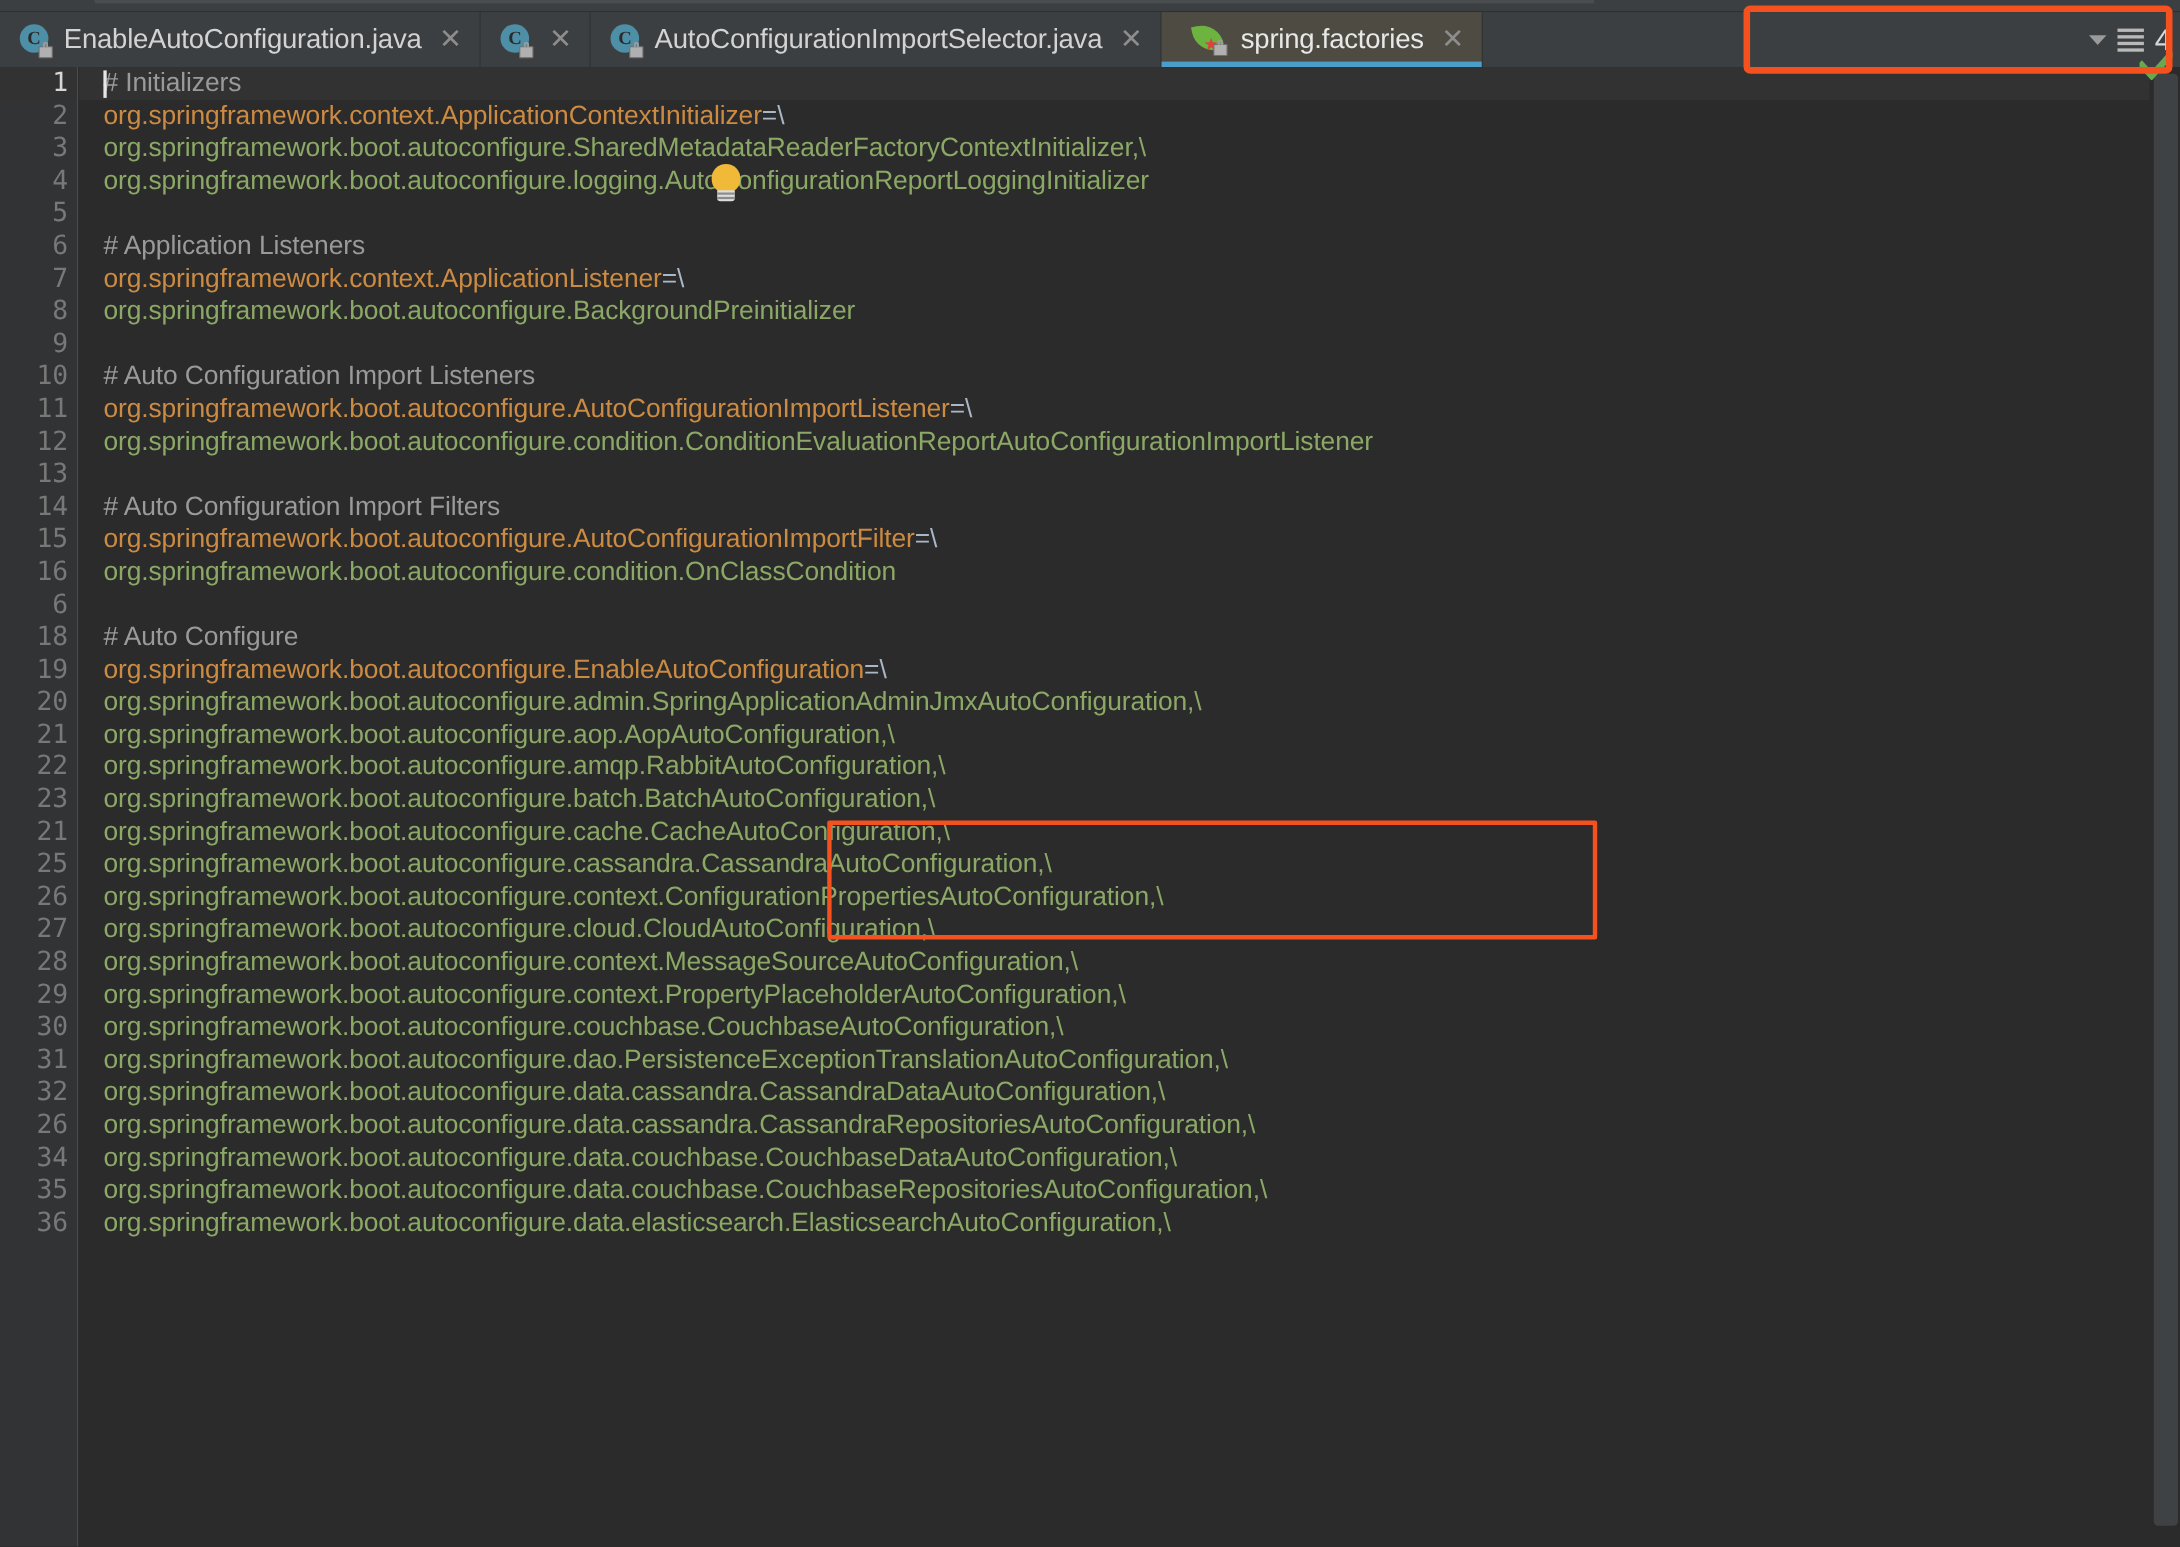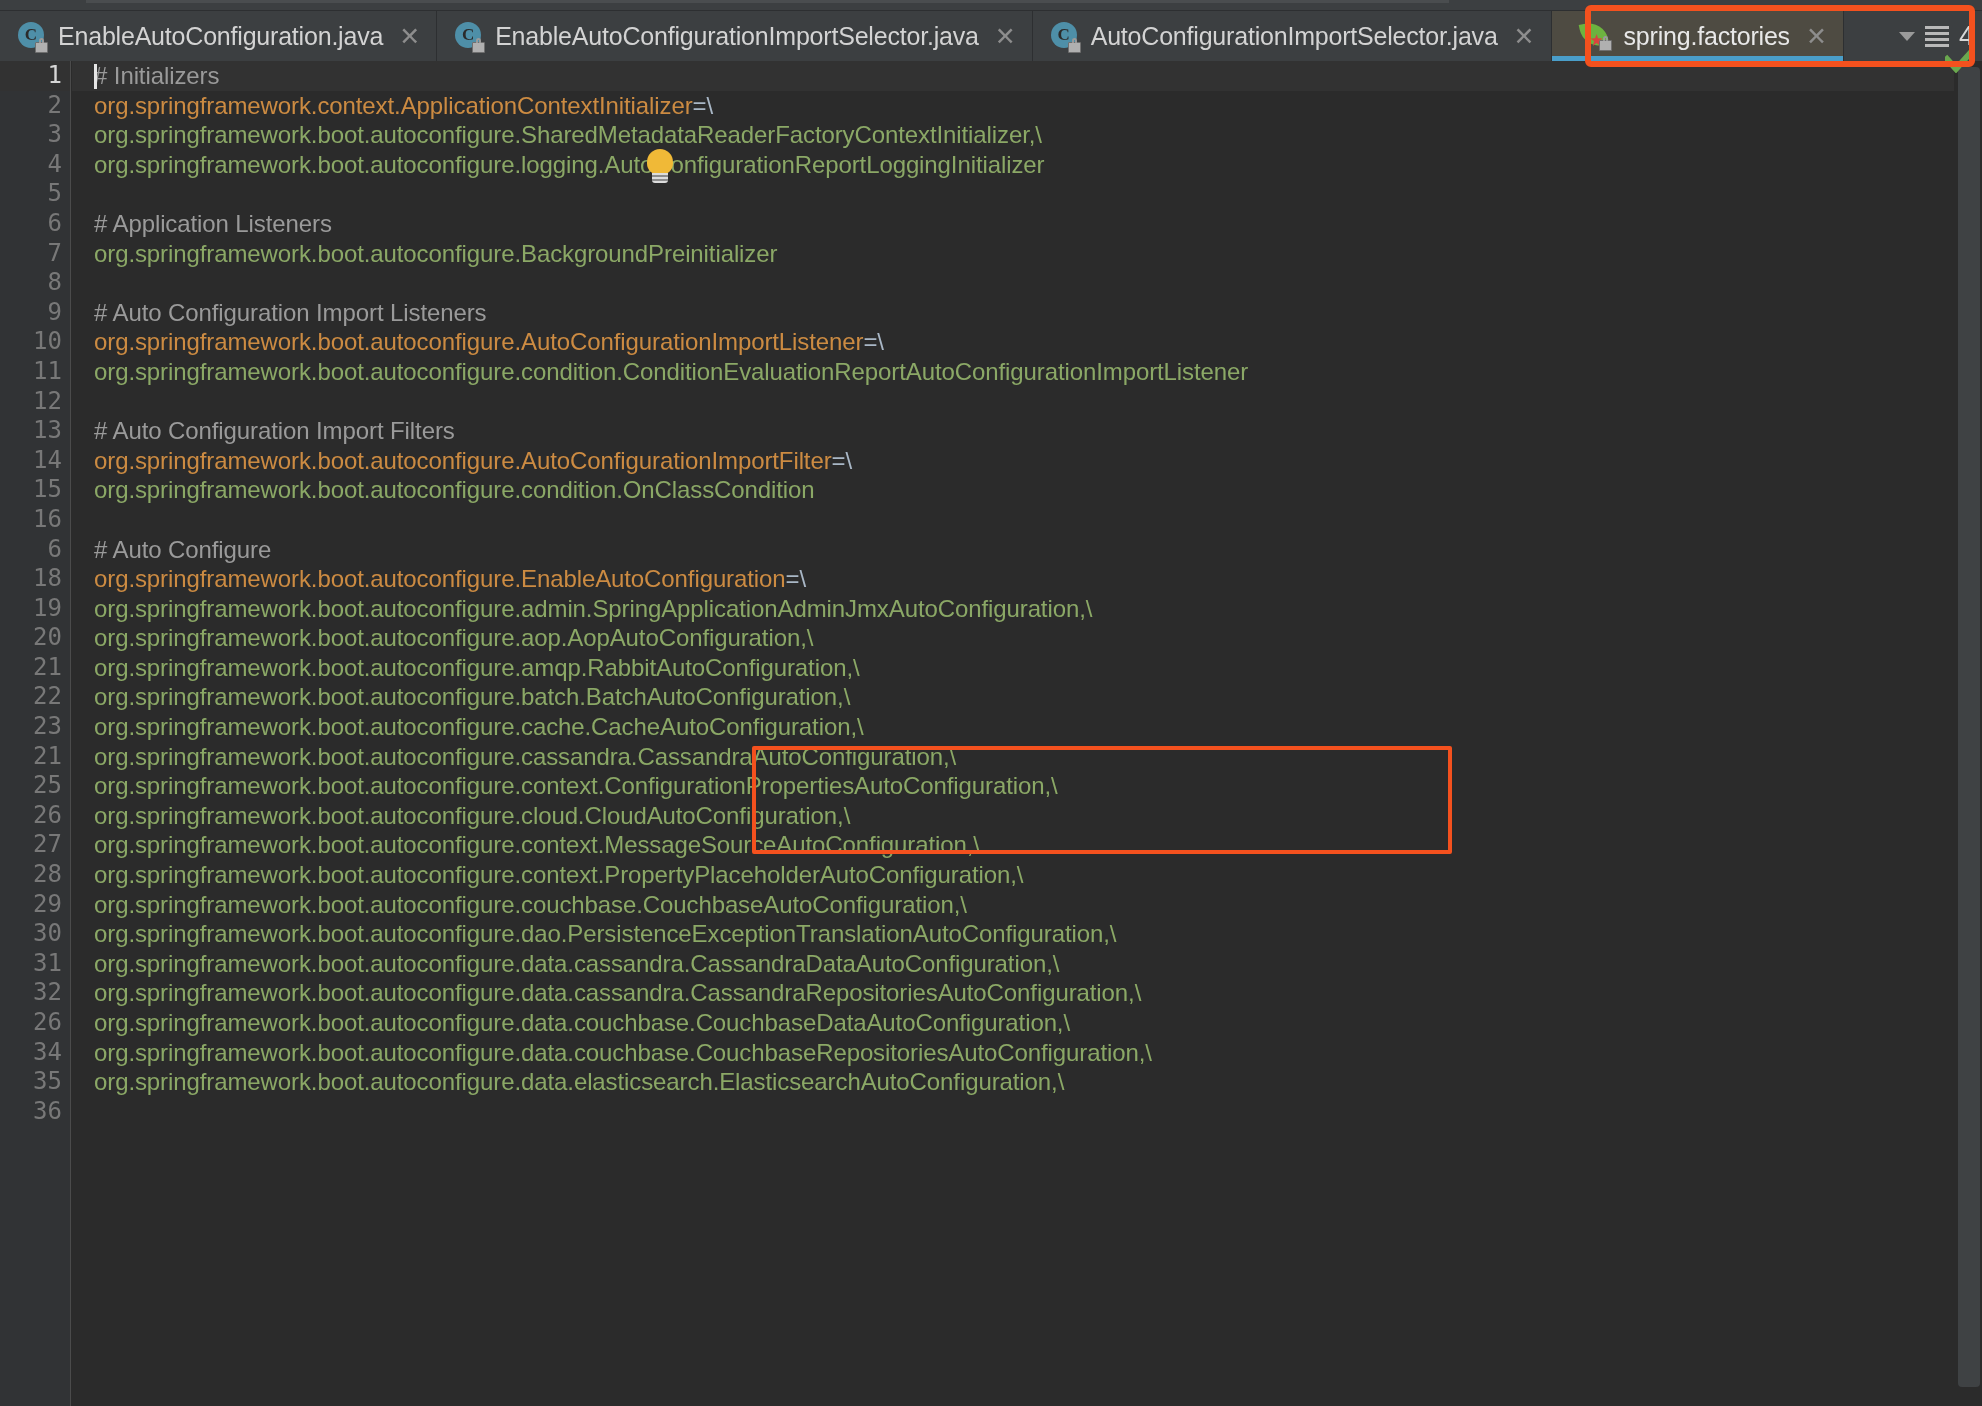--- a/index.html
+++ b/index.html
@@ -324,21 +324,20 @@
           <span class="lock-badge"></span>
         </span>
         <span class="tab-label">EnableAutoConfiguration.java</span>
         <span class="tab-close">✕</span>
       </div>
       <div class="tab">
         <span class="icon-java">
           <span class="disc">C</span>
           <span class="lock-badge"></span>
         </span>
-        <span class="tab-label">EnableAutoConfigurationImportSelector.java</span>
         <span class="tab-close">✕</span>
       </div>
       <div class="tab">
         <span class="icon-java">
           <span class="disc">C</span>
           <span class="lock-badge"></span>
         </span>
         <span class="tab-label">AutoConfigurationImportSelector.java</span>
         <span class="tab-close">✕</span>
       </div>
@@ -408,20 +407,21 @@
     </div>
 
   <div id="codearea">
     <div id="caret"></div>
   <div class="code-line current"><span class="c-comment"># Initializers</span></div>
       <div class="code-line"><span class="c-key">org.springframework.context.ApplicationContextInitializer</span><span class="c-punct">=\</span></div>
       <div class="code-line"><span class="c-val">org.springframework.boot.autoconfigure.SharedMetadataReaderFactoryContextInitializer,\</span></div>
       <div class="code-line"><span class="c-val">org.springframework.boot.autoconfigure.logging.AutoConfigurationReportLoggingInitializer</span></div>
       <div class="code-line">&nbsp;</div>
       <div class="code-line"><span class="c-comment"># Application Listeners</span></div>
+      <div class="code-line"><span class="c-key">org.springframework.context.ApplicationListener</span><span class="c-punct">=\</span></div>
       <div class="code-line"><span class="c-val">org.springframework.boot.autoconfigure.BackgroundPreinitializer</span></div>
       <div class="code-line">&nbsp;</div>
       <div class="code-line"><span class="c-comment"># Auto Configuration Import Listeners</span></div>
       <div class="code-line"><span class="c-key">org.springframework.boot.autoconfigure.AutoConfigurationImportListener</span><span class="c-punct">=\</span></div>
       <div class="code-line"><span class="c-val">org.springframework.boot.autoconfigure.condition.ConditionEvaluationReportAutoConfigurationImportListener</span></div>
       <div class="code-line">&nbsp;</div>
       <div class="code-line"><span class="c-comment"># Auto Configuration Import Filters</span></div>
       <div class="code-line"><span class="c-key">org.springframework.boot.autoconfigure.AutoConfigurationImportFilter</span><span class="c-punct">=\</span></div>
       <div class="code-line"><span class="c-val">org.springframework.boot.autoconfigure.condition.OnClassCondition</span></div>
       <div class="code-line">&nbsp;</div>

